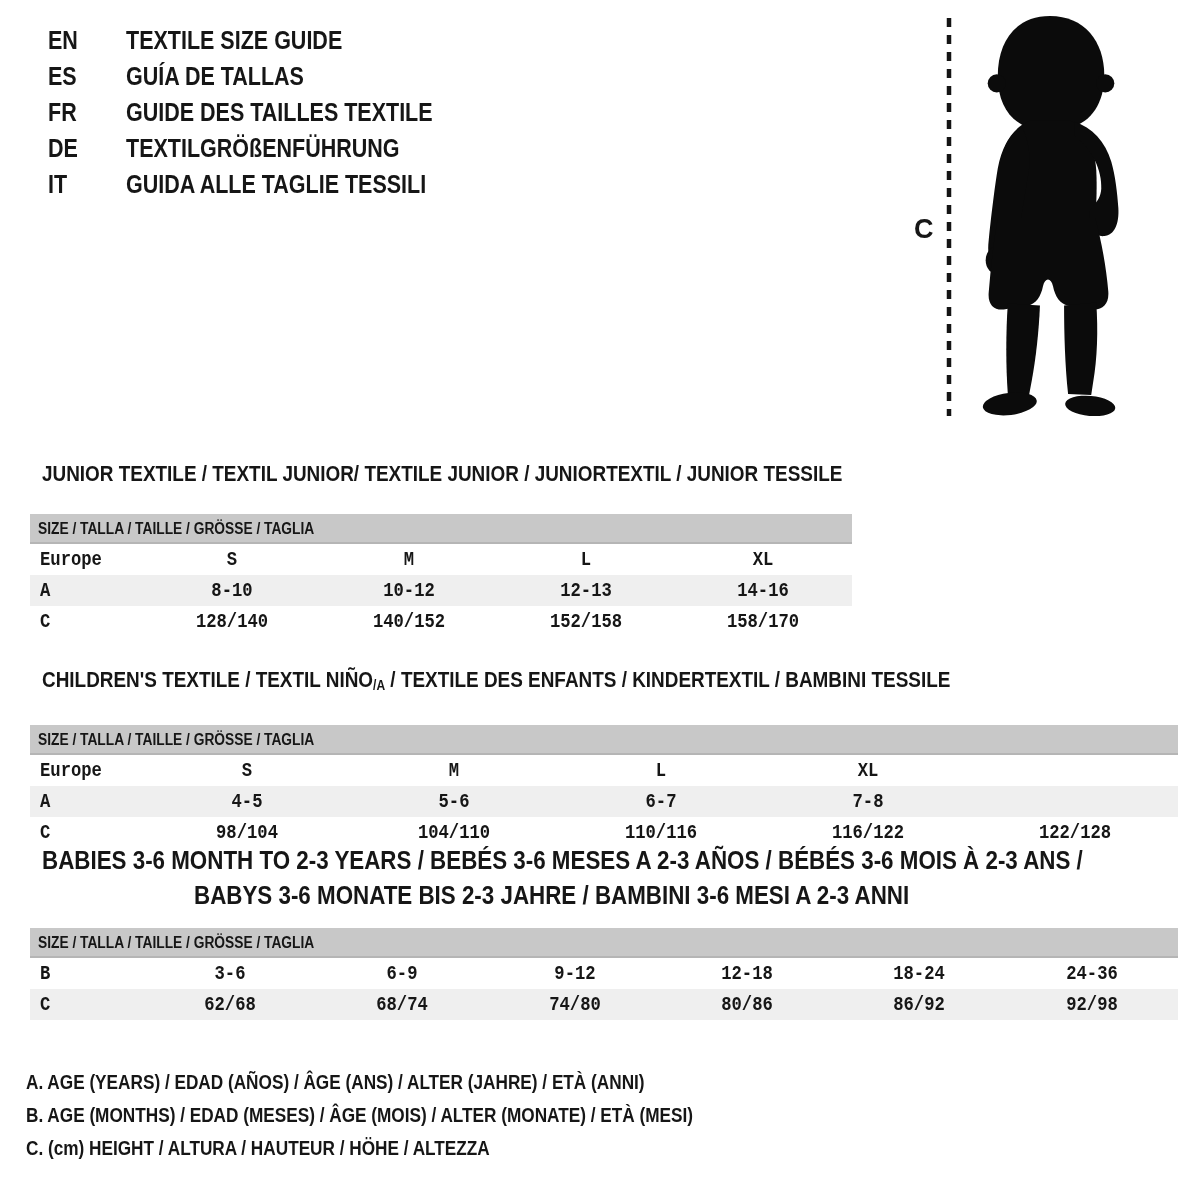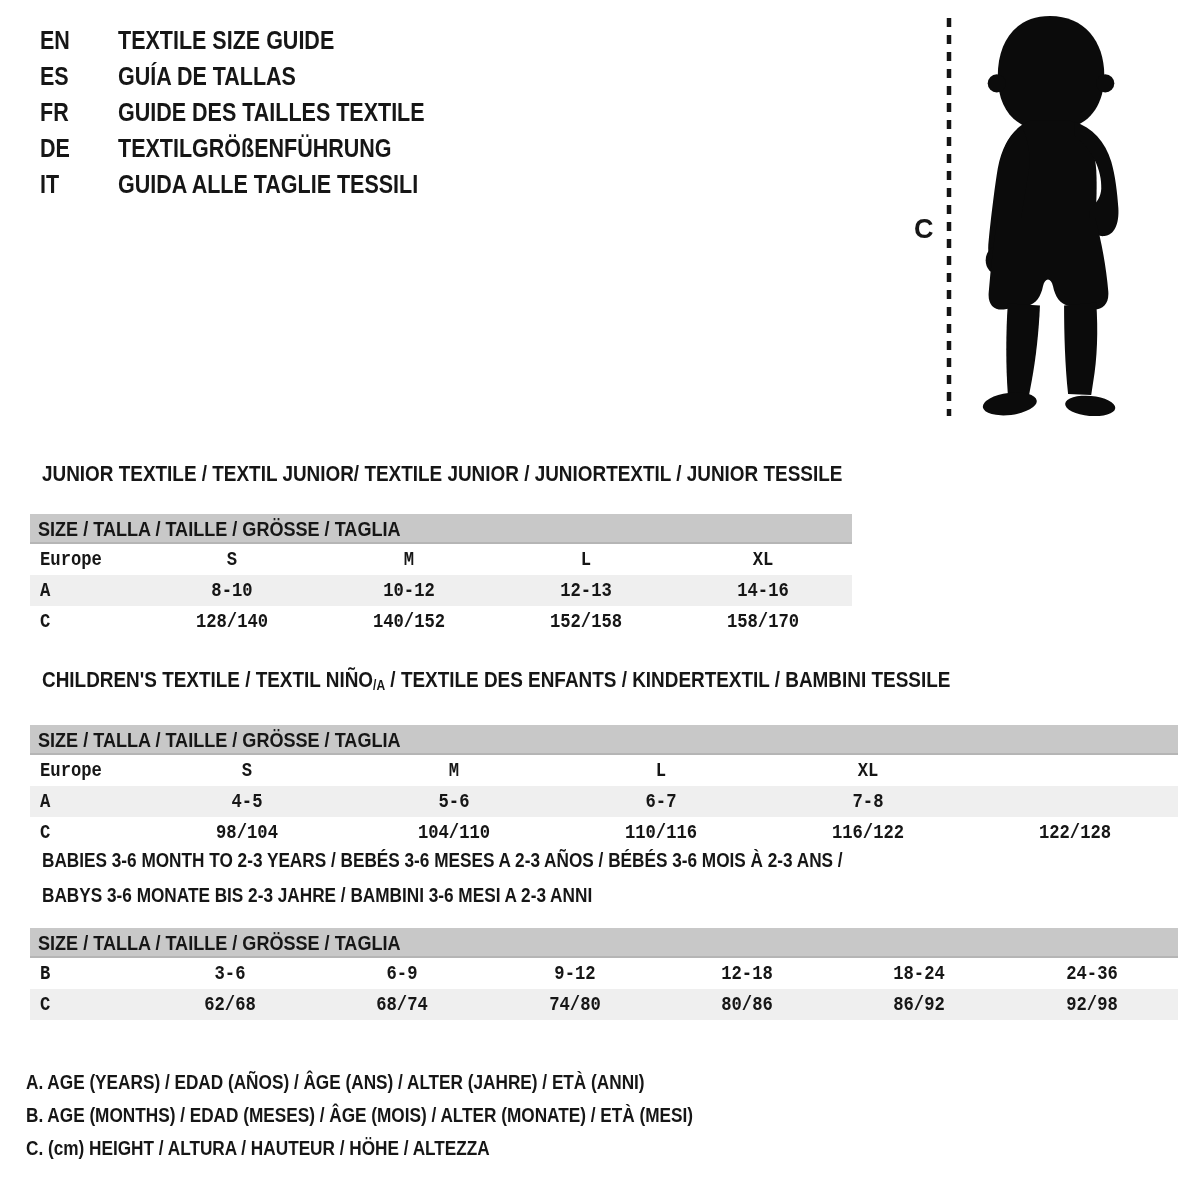--- a/index.html
+++ b/index.html
@@ -8,43 +8,43 @@
     font-family:"Liberation Sans","DejaVu Sans",sans-serif;
     font-weight:700;color:#161616;overflow:hidden;
   }
   
   .cx{display:inline-block;transform:scaleX(.86);transform-origin:0 50%;white-space:nowrap;}
   .cxc{display:inline-block;transform:scaleX(.86);transform-origin:50% 50%;white-space:nowrap;}
 
   
   .lang-block{position:absolute;left:40px;top:22px;}
   .lang-row{display:flex;height:36px;line-height:36px;font-size:25px;}
-  .lang-code{width:78px;}
+  .lang-code{width:78px;margin-left:8px;}
 
   
   .measure-label{position:absolute;left:914px;top:214px;font-size:27px;line-height:30px;}
   .measure-line{position:absolute;left:946px;top:16px;}
   .baby-svg{position:absolute;left:962px;top:14px;}
 
   
   .section{position:absolute;left:30px;}
   .sec-heading{font-size:22px;line-height:24px;padding-left:12px;margin-top:32px;}
   .size-bar{
     margin-top:28px;height:30px;line-height:30px;background:#c8c8c8;
-    border-bottom:2px solid #b5b5b5;font-size:21px;padding-left:8px;box-sizing:border-box;
+    border-bottom:2px solid #b5b5b5;font-size:16px;padding-left:8px;box-sizing:border-box;
   }
   .trow{display:grid;height:31px;line-height:31px;font-size:20px;align-items:center;font-family:Liberation Mono, monospace;}
   .cols4{grid-template-columns:114px repeat(4,1fr);}
   .cols5{grid-template-columns:114px repeat(5,1fr);}
   .cols6{grid-template-columns:114px repeat(6,1fr);}
   .trow .lbl{text-align:left;padding-left:10px;}
   .trow .cell{text-align:center;}
   .shaded{background:#efefef;}
   .heading-sub{font-size:14px;vertical-align:-3px;}
-  .babies-heading{font-size:20px;line-height:35px;padding-left:12px;}
+  .babies-heading{font-size:26px;line-height:35px;padding-left:12px;text-align:center;}
 
   
   .footnotes{position:absolute;left:14px;top:1066px;}
   .footnote{font-size:20px;line-height:33px;padding-left:12px;}
 </style>
 </head>
 <body>
 
 <div class="page">
 

